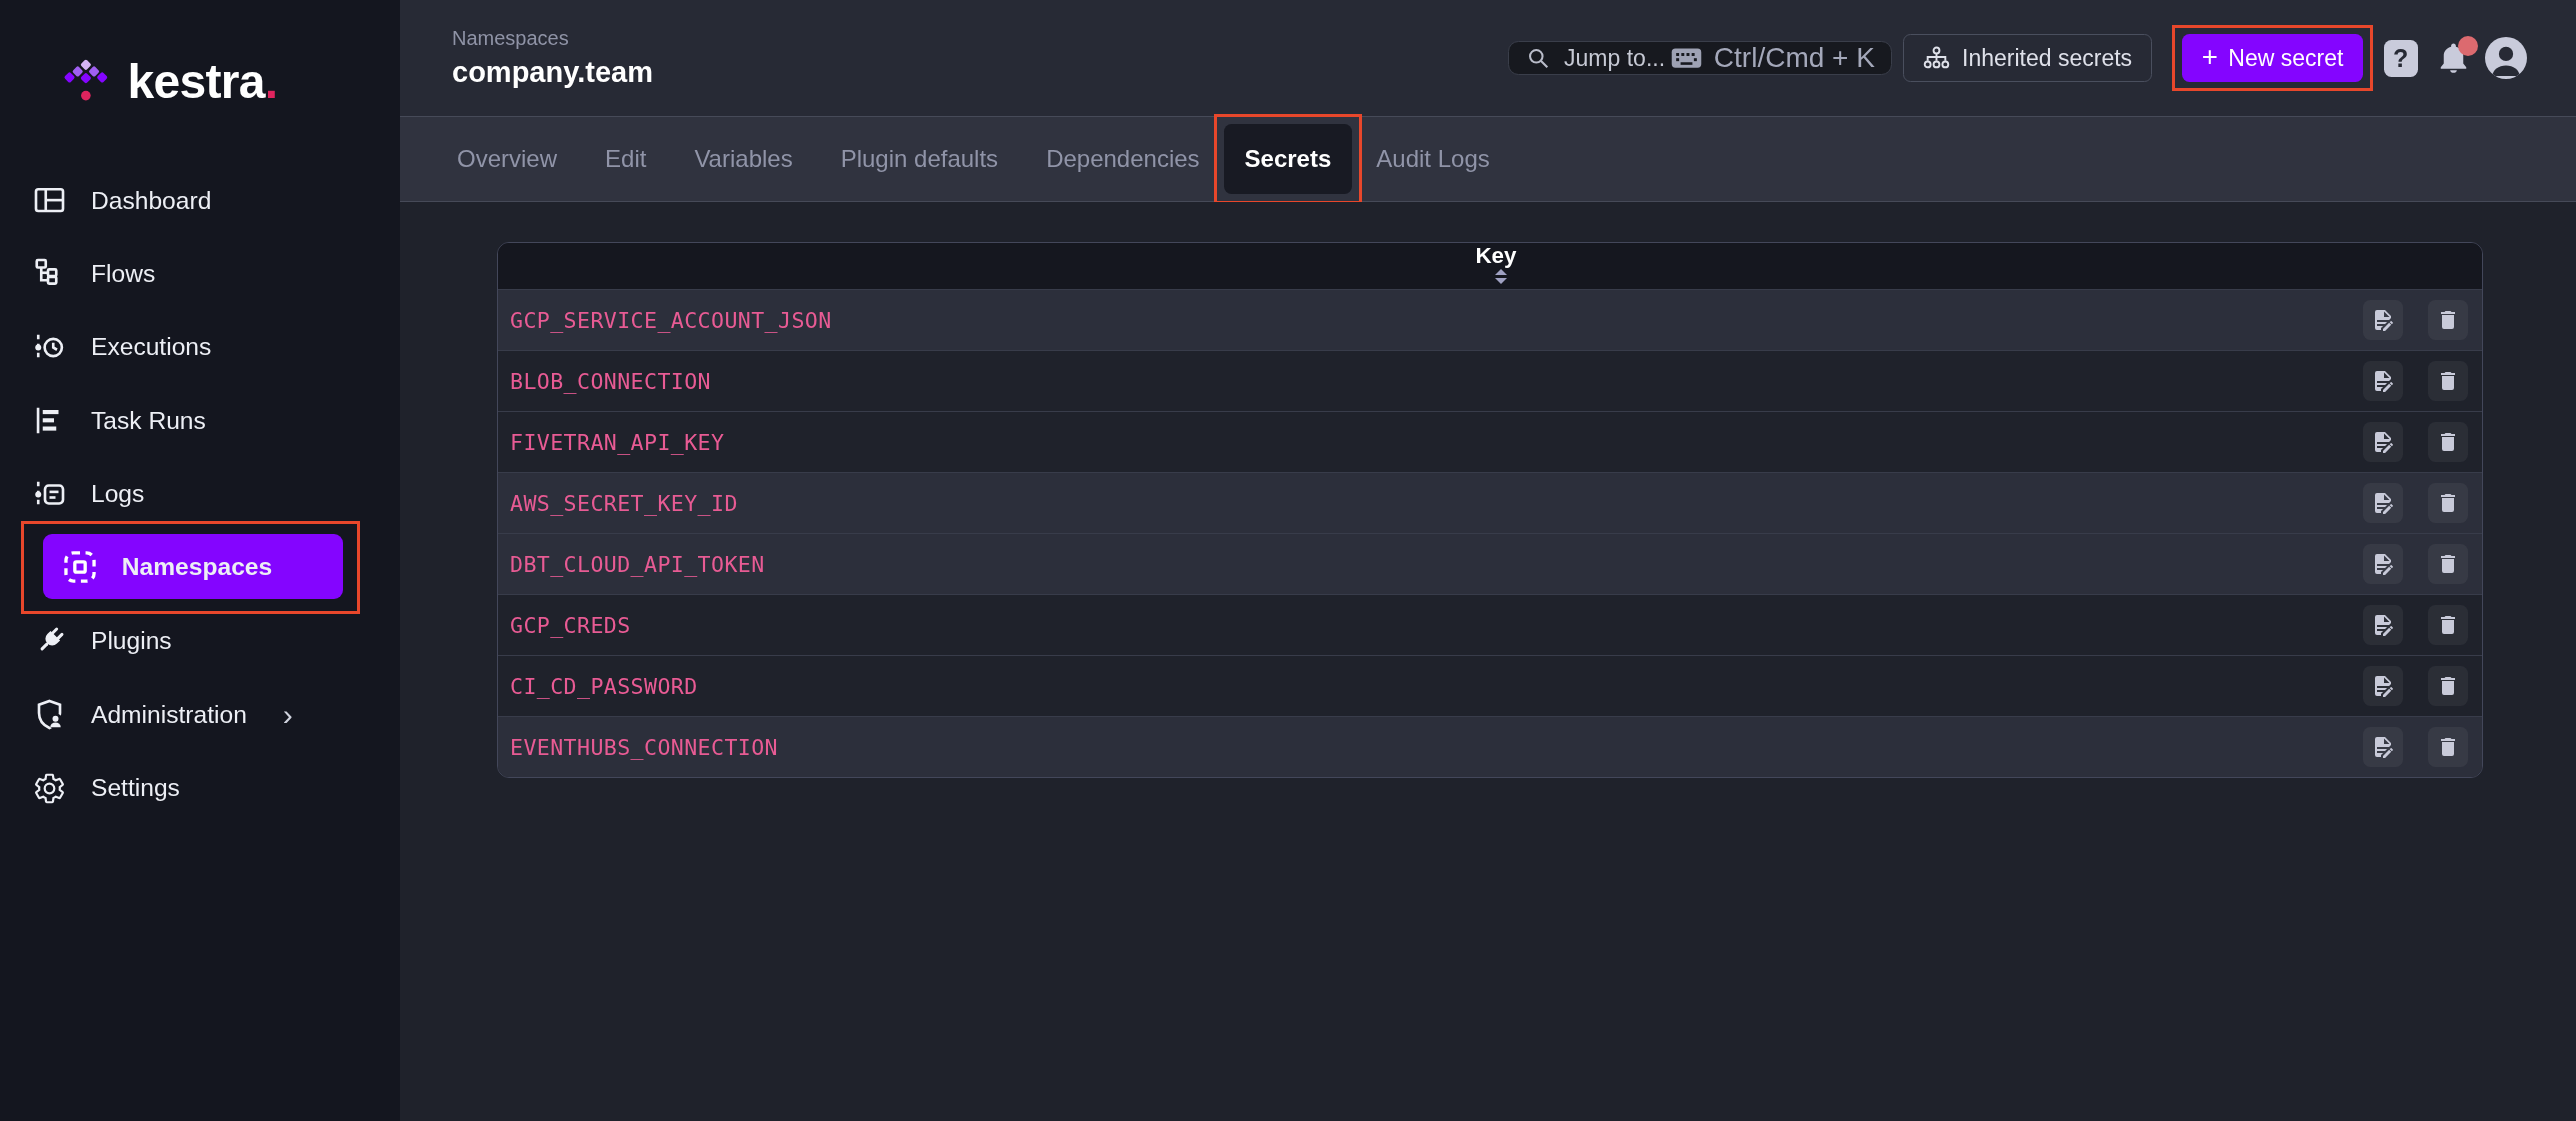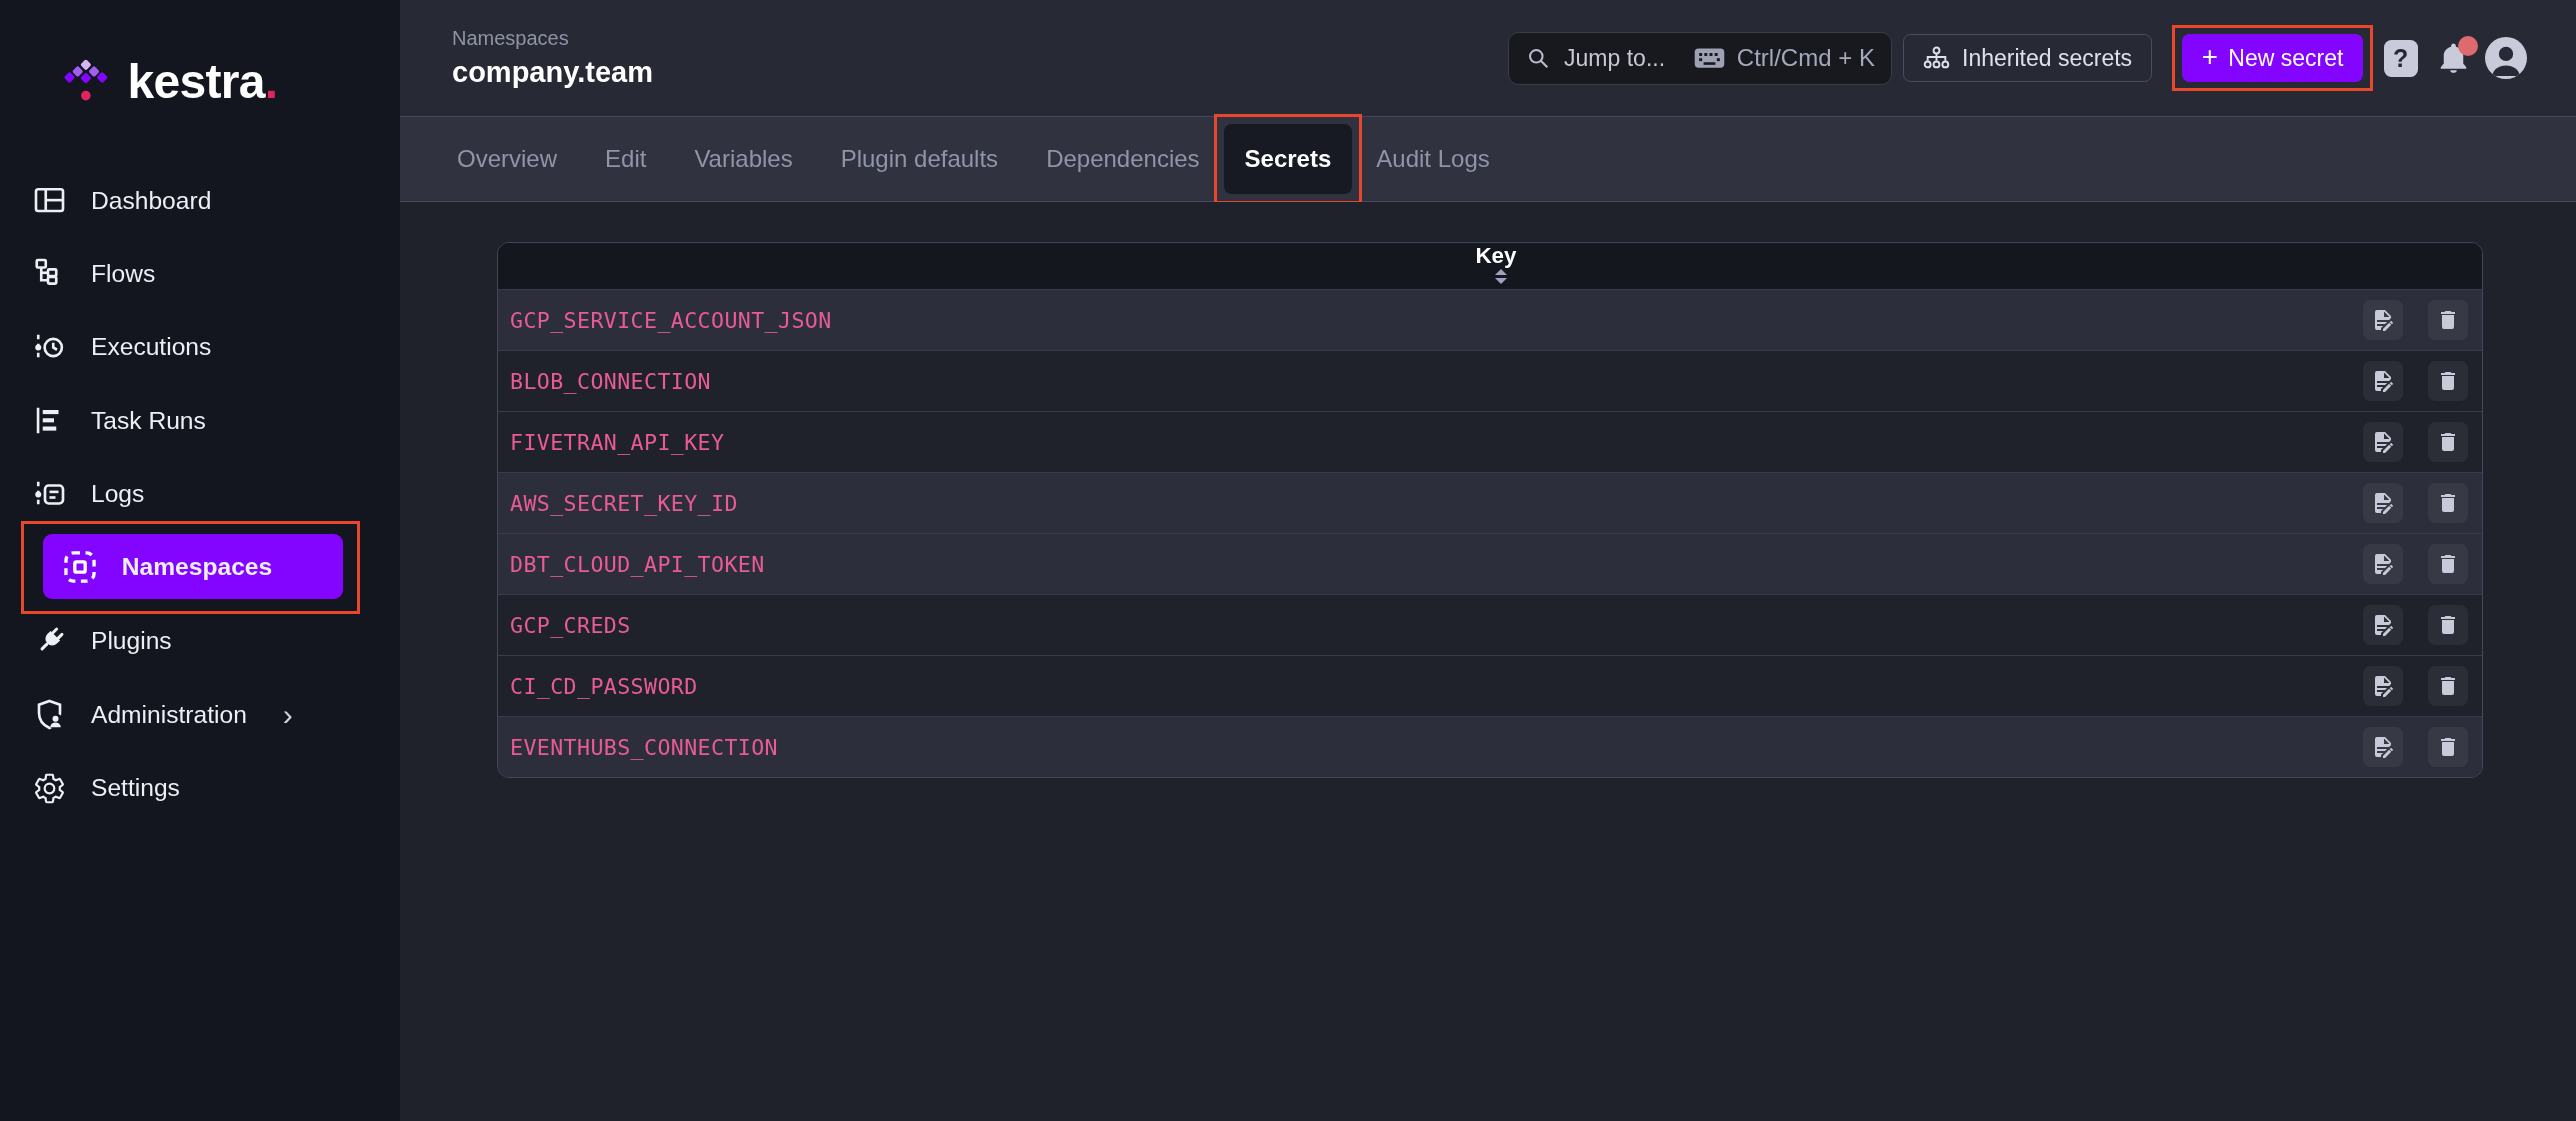--- a/index.html
+++ b/index.html
@@ -45,25 +45,25 @@
 
   
   .main{flex:1;display:flex;flex-direction:column;height:100%;min-width:0;}
 
   
   .topbar{height:116px;background:var(--header-bg);display:flex;align-items:center;padding:0 49px 0 52px;}
   .crumb-block{display:flex;flex-direction:column;gap:6px;}
   .breadcrumb{font-size:20px;color:#8F93A6;}
   .page-title{font-size:29px;font-weight:bold;color:#fff;}
   .top-right{margin-left:auto;display:flex;align-items:center;}
-  .searchbox{width:384px;height:53px;background:#17191F;border:1.5px solid #3A3E4A;border-radius:10.4px;
+  .searchbox{width:384px;height:34px;background:#17191F;border:1.5px solid #3A3E4A;border-radius:10.4px;
     display:flex;align-items:center;padding:0 16.4px;cursor:text;}
   .search-ph{font-size:23px;color:#C6C9D4;margin-left:13.4px;}
   .search-right{margin-left:auto;display:flex;align-items:center;gap:12px;}
-  .shortcut{font-size:24px;color:#A4A8BA;}
+  .shortcut{font-size:28px;color:#A4A8BA;}
   .btn-outline{height:48px;border:1.5px solid #4A4F5E;border-radius:7.5px;display:flex;align-items:center;
     gap:12px;padding:0 19.4px;margin-left:10.4px;color:#DFE1EA;font-size:23px;cursor:pointer;background:transparent;}
   .ann-newsecret{margin-left:19.4px;padding:6px 7.5px;}
   .btn-primary{height:48px;background:var(--accent);border:none;border-radius:7.5px;display:flex;align-items:center;
     padding:0 19.4px;color:#fff;font-size:23px;cursor:pointer;gap:10.4px;}
   .plus{font-size:27.6px;font-weight:400;line-height:1;margin-top:-2.2px;}
   .help-btn{width:34px;height:37px;border-radius:7.5px;background:var(--lav);color:#272A35;font-size:25px;font-weight:bold;
     display:flex;align-items:center;justify-content:center;margin-left:10.4px;cursor:pointer;}
   .bell-wrap{position:relative;margin-left:16.4px;cursor:pointer;}
   .bell-dot{position:absolute;top:-3px;right:-4.5px;width:20px;height:20px;border-radius:50%;background:var(--reddot);}

